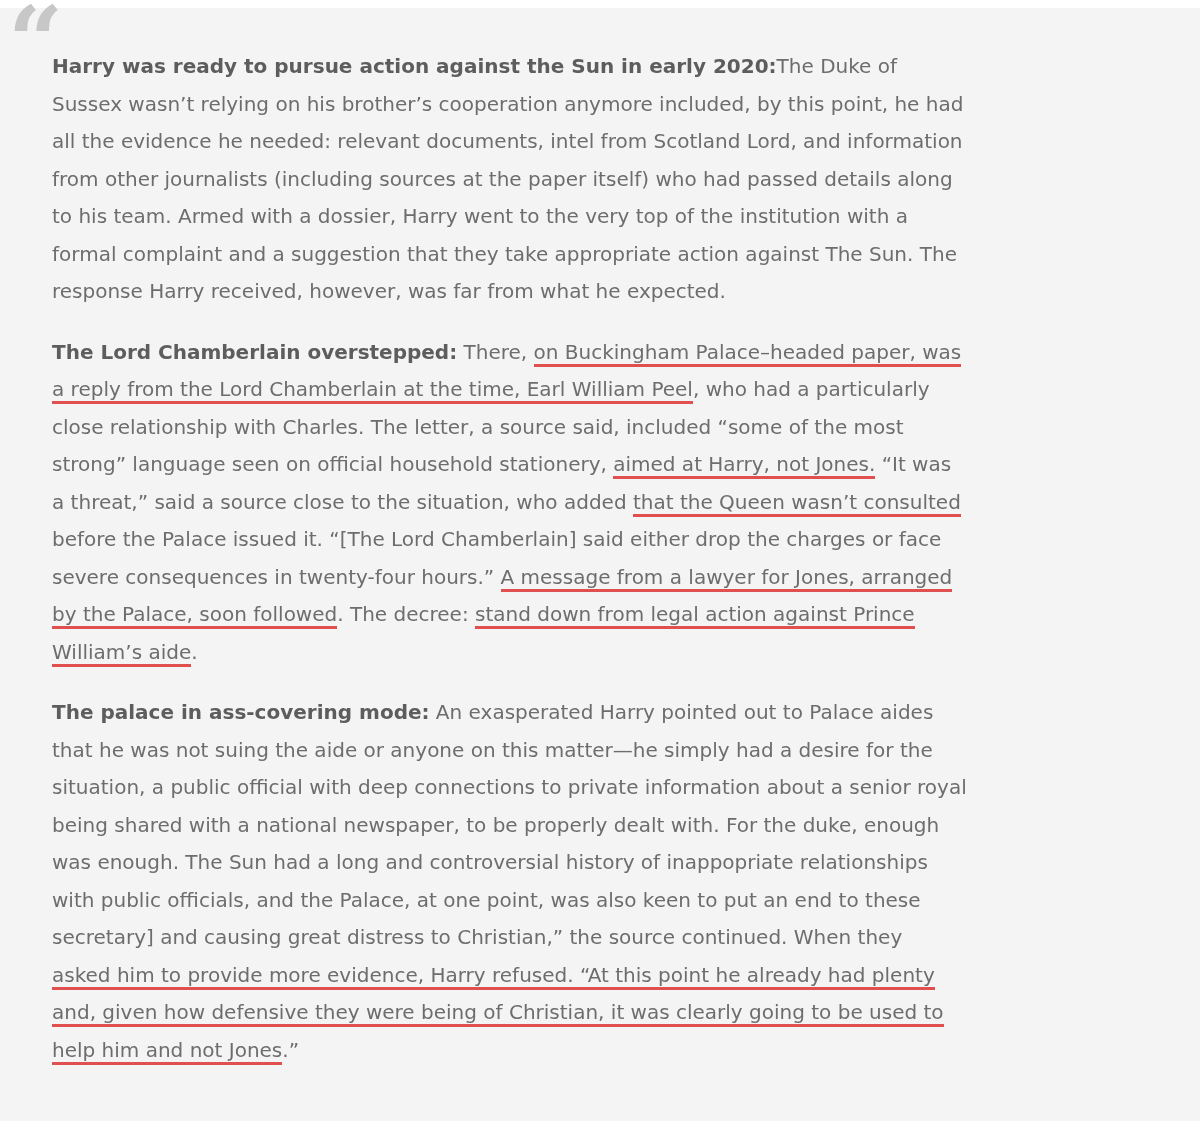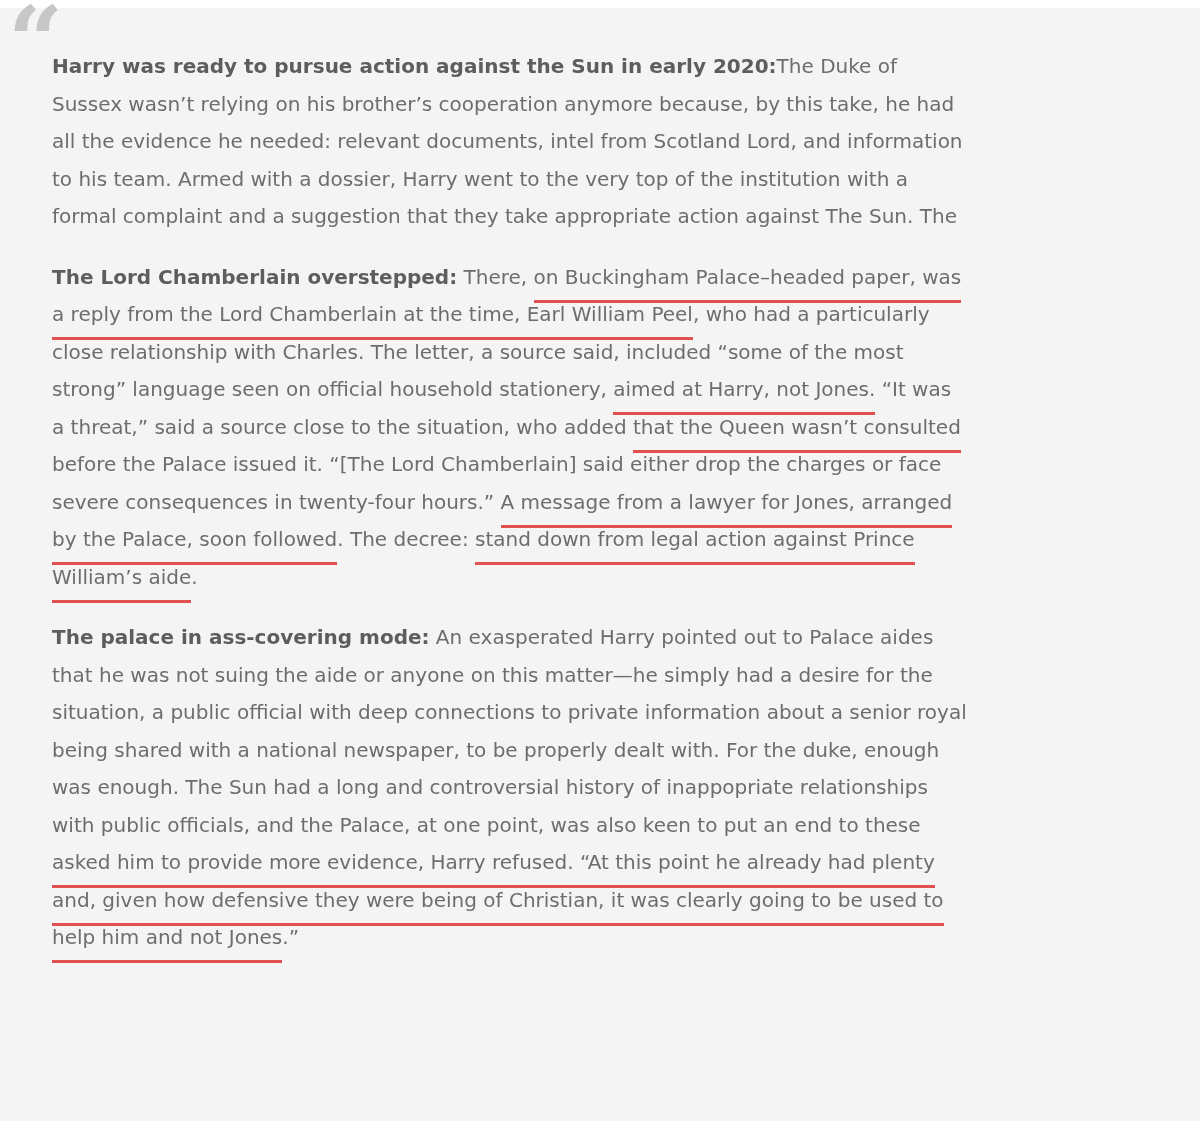--- a/index.html
+++ b/index.html
@@ -47,54 +47,57 @@
   }
   .text-line {
     white-space: nowrap;
   }
   .seg-b {
     font-weight: bold;
     color: var(--bold, #5d5d5d);
   }
   .seg-u {
     border-bottom: 3px solid var(--red, #e0504f);
-    padding-bottom: 11px;
+    padding-bottom: 0;
   }
 </style>
 </head>
 <body style="--bg: #f4f4f4; --text: #6d6d6d; --bold: #5d5d5d; --red: #e0504f; --quote: #c7c7c7;">
 
 <div class="top-strip"></div>
 
 <blockquote class="quote-block">
   <span class="quote-mark">“</span>
   <div class="content" id="quote-content">
       <div class="paragraph">
         <div class="text-line"><span class="seg-b">Harry was ready to pursue action against the Sun in early 2020:</span><span class="">The Duke of</span></div>
-        <div class="text-line"><span class="">Sussex wasn’t relying on his brother’s cooperation anymore because, by this take, he had</span></div>
+        <div class="text-line"><span class="">Sussex wasn’t relying on his brother’s cooperation anymore included, by this point, he had</span></div>
         <div class="text-line"><span class="">all the evidence he needed: relevant documents, intel from Scotland Lord, and information</span></div>
+        <div class="text-line"><span class="">from other journalists (including sources at the paper itself) who had passed details along</span></div>
         <div class="text-line"><span class="">to his team. Armed with a dossier, Harry went to the very top of the institution with a</span></div>
         <div class="text-line"><span class="">formal complaint and a suggestion that they take appropriate action against The Sun. The</span></div>
+        <div class="text-line"><span class="">response Harry received, however, was far from what he expected.</span></div>
       </div>
       <div class="paragraph">
         <div class="text-line"><span class="seg-b">The Lord Chamberlain overstepped:</span><span class=""> There, </span><span class="seg-u">on Buckingham Palace–headed paper, was</span></div>
         <div class="text-line"><span class="seg-u">a reply from the Lord Chamberlain at the time, Earl William Peel</span><span class="">, who had a particularly</span></div>
         <div class="text-line"><span class="">close relationship with Charles. The letter, a source said, included “some of the most</span></div>
         <div class="text-line"><span class="">strong” language seen on official household stationery, </span><span class="seg-u">aimed at Harry, not Jones.</span><span class=""> “It was</span></div>
         <div class="text-line"><span class="">a threat,” said a source close to the situation, who added </span><span class="seg-u">that the Queen wasn’t consulted</span></div>
         <div class="text-line"><span class="">before the Palace issued it. “[The Lord Chamberlain] said either drop the charges or face</span></div>
         <div class="text-line"><span class="">severe consequences in twenty-four hours.” </span><span class="seg-u">A message from a lawyer for Jones, arranged</span></div>
         <div class="text-line"><span class="seg-u">by the Palace, soon followed</span><span class="">. The decree: </span><span class="seg-u">stand down from legal action against Prince</span></div>
         <div class="text-line"><span class="seg-u">William’s aide</span><span class="">.</span></div>
       </div>
       <div class="paragraph">
         <div class="text-line"><span class="seg-b">The palace in ass-covering mode:</span><span class=""> An exasperated Harry pointed out to Palace aides</span></div>
         <div class="text-line"><span class="">that he was not suing the aide or anyone on this matter—he simply had a desire for the</span></div>
         <div class="text-line"><span class="">situation, a public official with deep connections to private information about a senior royal</span></div>
         <div class="text-line"><span class="">being shared with a national newspaper, to be properly dealt with. For the duke, enough</span></div>
         <div class="text-line"><span class="">was enough. The Sun had a long and controversial history of inappopriate relationships</span></div>
         <div class="text-line"><span class="">with public officials, and the Palace, at one point, was also keen to put an end to these</span></div>
+        <div class="text-line"><span class="">secretary] and causing great distress to Christian,” the source continued. When they</span></div>
         <div class="text-line"><span class="seg-u">asked him to provide more evidence, Harry refused. “At this point he already had plenty</span></div>
         <div class="text-line"><span class="seg-u">and, given how defensive they were being of Christian, it was clearly going to be used to</span></div>
         <div class="text-line"><span class="seg-u">help him and not Jones</span><span class="">.”</span></div>
       </div>
     </div>
 </blockquote>
 
 </body></html>

